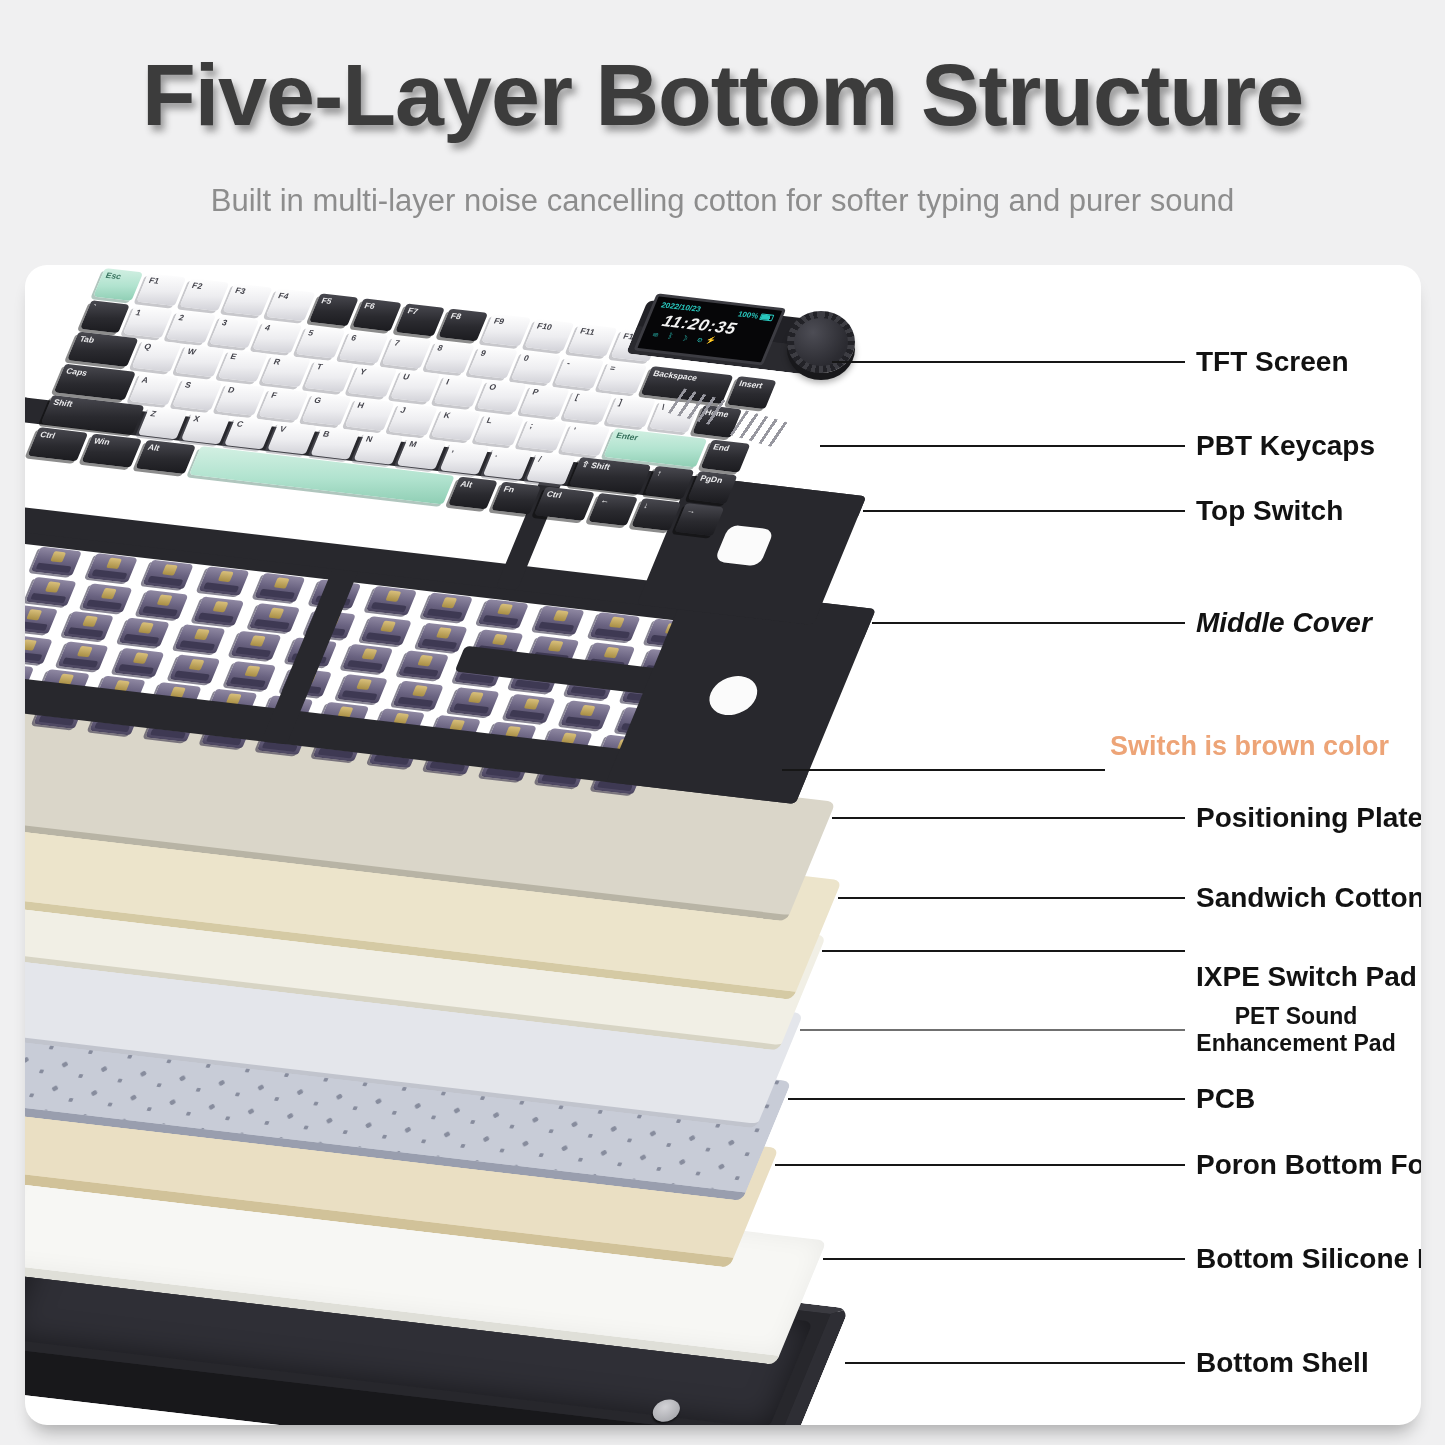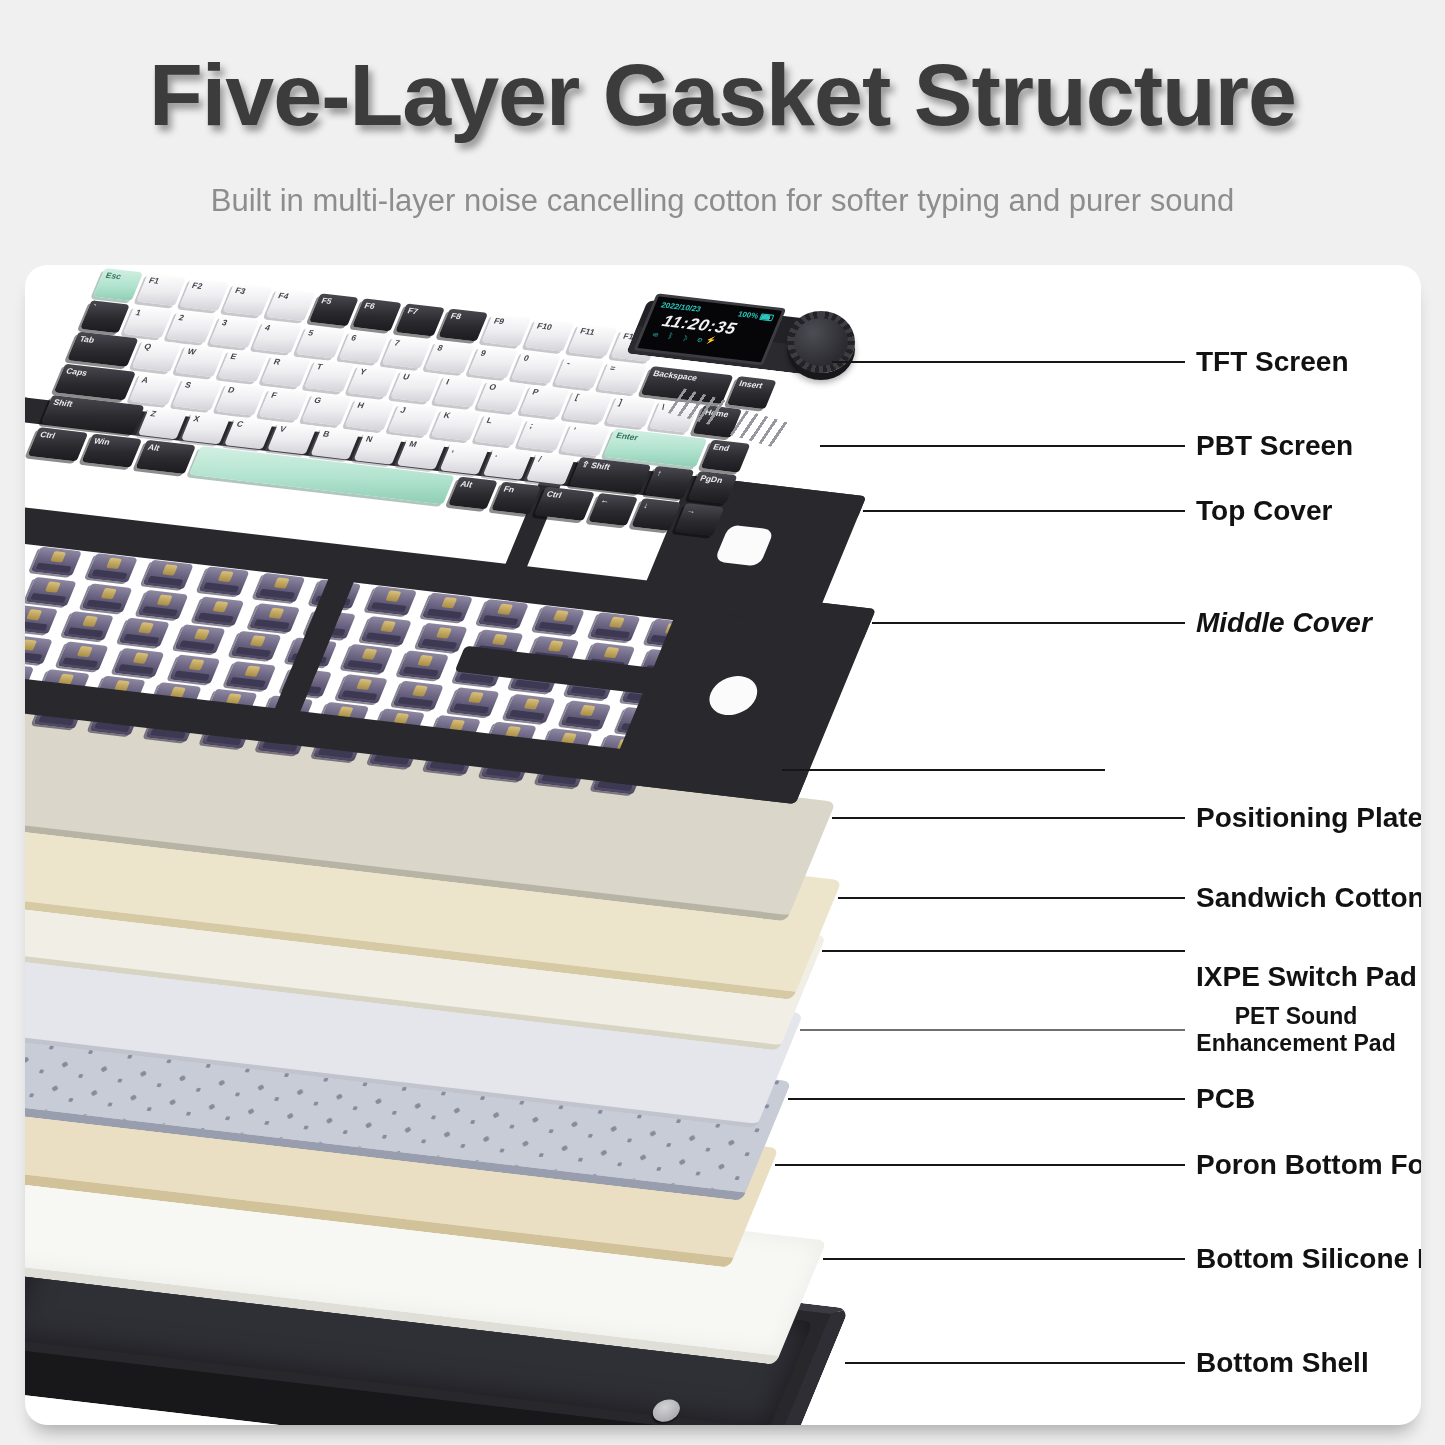--- a/index.html
+++ b/index.html
@@ -112,21 +112,21 @@
   .co-label { position:absolute; z-index:21; transform:translateY(-50%);
     font-size:28px; font-weight:600; color:#121212; white-space:nowrap; }
   .co-label.pet { width:200px; white-space:normal; text-align:center; font-size:23px;
     line-height:27px; font-weight:600; }
   #note { position:absolute; left:1085px; top:465px; z-index:21;
     font-size:27px; font-weight:bold; line-height:33px; }
 </style>
 </head>
 <body>
 
-<div id="page-title">Five-Layer Gasket Structure</div>
+<div id="page-title">Five-Layer Bottom Structure</div>
 <div id="page-subtitle">Built in multi-layer noise cancelling cotton for softer typing and purer sound</div>
 
 <div id="canvas">
 
   <div id="layer-keycaps" class="iso">
       <div class="key k-m" style="left: 0px; top: 0px; width: 39px; height: 31px;">
         <span>Esc</span>
       </div>
       <div class="key k-w" style="left: 44px; top: 0px; width: 39px; height: 31px;">
         <span>F1</span>
@@ -706,29 +706,30 @@
       <div class="tft-icons">
         <span id="tft-icon-row">⌨ ᛒ ☽ ⚙</span><span class="warn">⚡</span>
       </div>
     </div>
   </div>
   <div id="tft-knob"></div>
   <div class="pin-comb" style="left:650px;top:128px"></div>
   <div class="pin-comb" style="left:712px;top:150px"></div>
 
   <div id="note" style="color: rgb(237, 164, 119);">
+    <div>Switch is brown color</div>
   </div>
 
   <div id="callouts">
       <div class="cl" style="left: 807px; top: 96px; width: 353px;"></div>
       <div class="co-label" style="left: 1171px; top: 97px;">TFT Screen</div>
       <div class="cl" style="left: 795px; top: 180px; width: 365px;"></div>
-      <div class="co-label" style="left: 1171px; top: 181px;">PBT Screen</div>
+      <div class="co-label" style="left: 1171px; top: 181px;">PBT Keycaps</div>
       <div class="cl" style="left: 838px; top: 245px; width: 322px;"></div>
-      <div class="co-label" style="left: 1171px; top: 246px;">Top Cover</div>
+      <div class="co-label" style="left: 1171px; top: 246px;">Top Switch</div>
       <div class="cl" style="left: 847px; top: 357px; width: 313px;"></div>
       <div class="co-label" style="left: 1171px; top: 358px; font-style: italic;">Middle Cover</div>
       <div class="cl" style="left: 807px; top: 552px; width: 353px;"></div>
       <div class="co-label" style="left: 1171px; top: 553px;">Positioning Plate</div>
       <div class="cl" style="left: 813px; top: 632px; width: 347px;"></div>
       <div class="co-label" style="left: 1171px; top: 633px;">Sandwich Cotton</div>
       <div class="cl" style="left: 797px; top: 685px; width: 363px;"></div>
       <div class="co-label" style="left: 1171px; top: 712px;">IXPE Switch Pad</div>
       <div class="cl dim" style="left: 775px; top: 764px; width: 385px;"></div>
       <div class="co-label pet" style="left: 1171px; top: 765px;">PET Sound Enhancement Pad</div>

